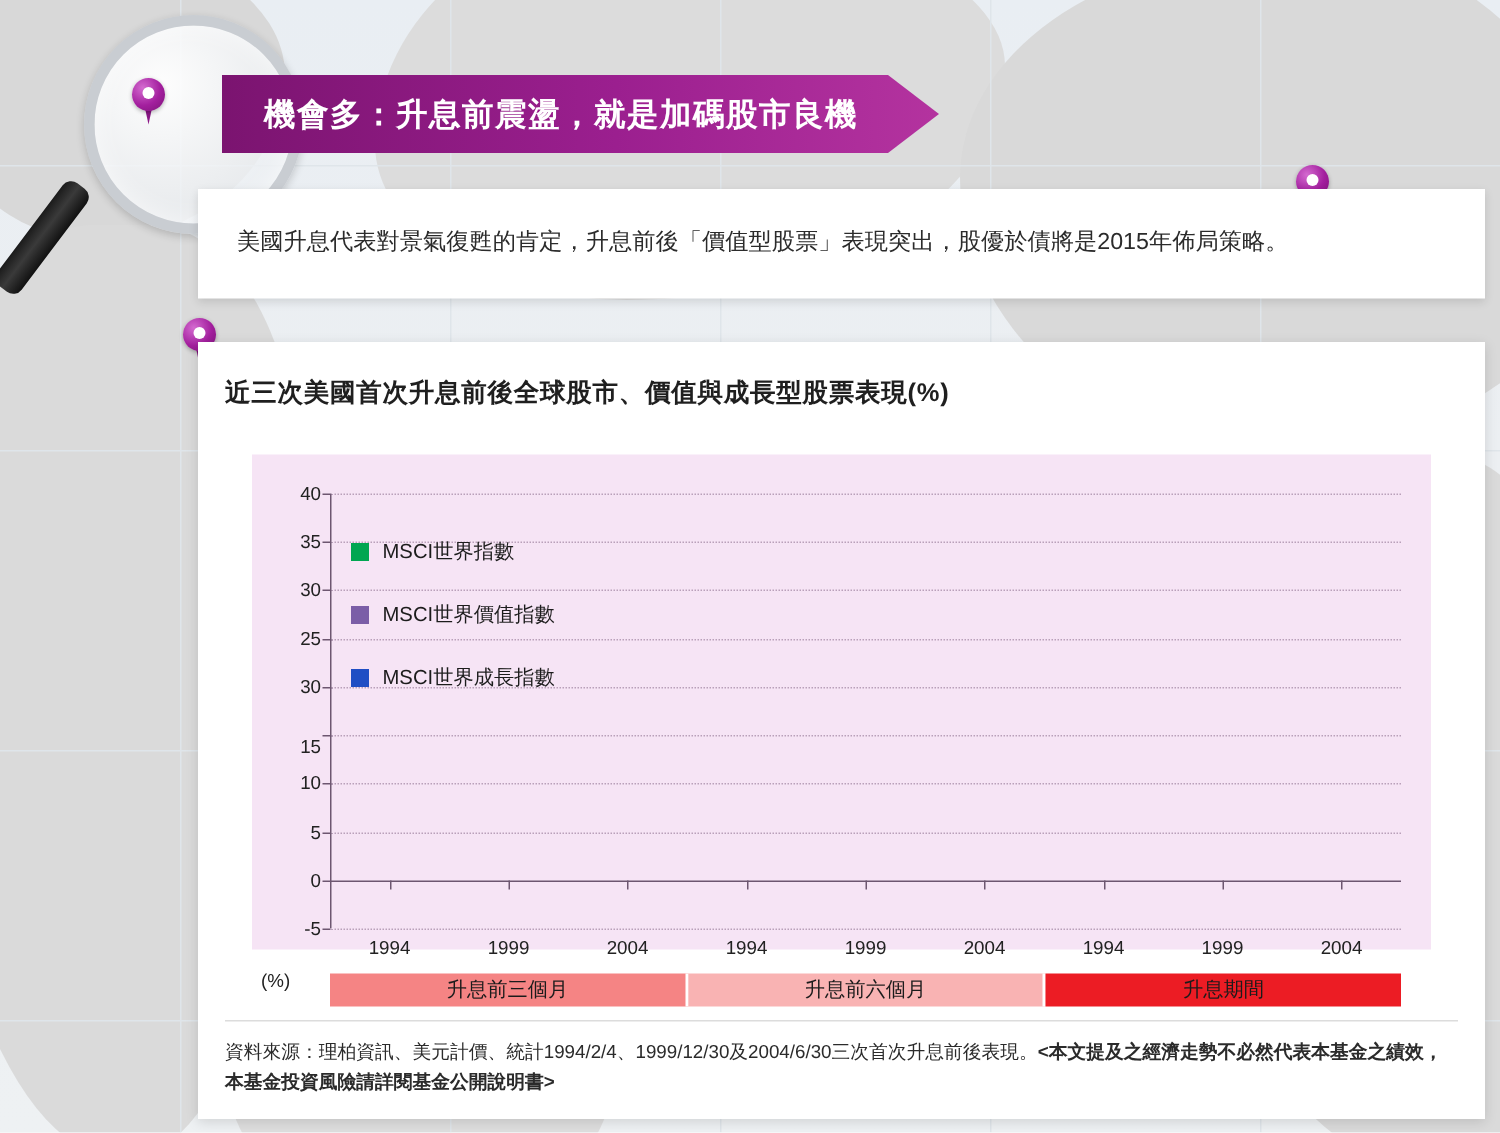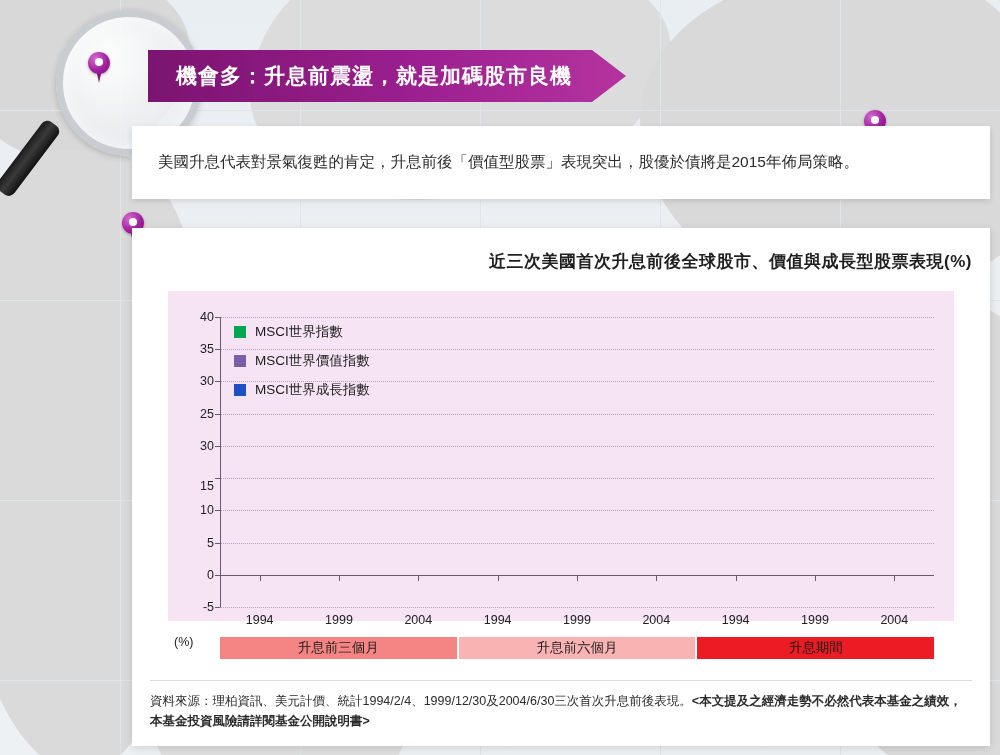--- a/index.html
+++ b/index.html
@@ -176,26 +176,26 @@
     left: 132px;
     top: 228px;
     width: 858px;
     height: 518px;
     background: #ffffff;
     box-shadow: 0 2px 8px rgba(0,0,0,0.13);
     box-sizing: border-box;
     padding: 22px 18px 10px 18px;
   }
   .chart-title {
-    text-align: right;
+    text-align: left;
     font-size: 17px;
     font-weight: bold;
     color: #1f1f1f;
     letter-spacing: 0.5px;
-    margin-bottom: 18px;
+    margin-bottom: 30px;
   }
 
   .plot-wrap {
     position: relative;
     margin: 0 18px 0 18px;
     height: 374px;
   }
   .plot-bg {
     position: absolute;
     left: 0; top: 0; right: 0;
@@ -253,20 +253,21 @@
   
   .legend {
     position: absolute;
     left: 66px;
     top: 32px;
   }
   .legend-row {
     display: flex;
     align-items: center;
     margin-bottom: 11px;
+    margin-top: 24px;
   }
   .legend-swatch {
     width: 12px;
     height: 12px;
     margin-right: 9px;
   }
   .legend-label {
     font-size: 13.5px;
     color: #1c1c1c;
   }

